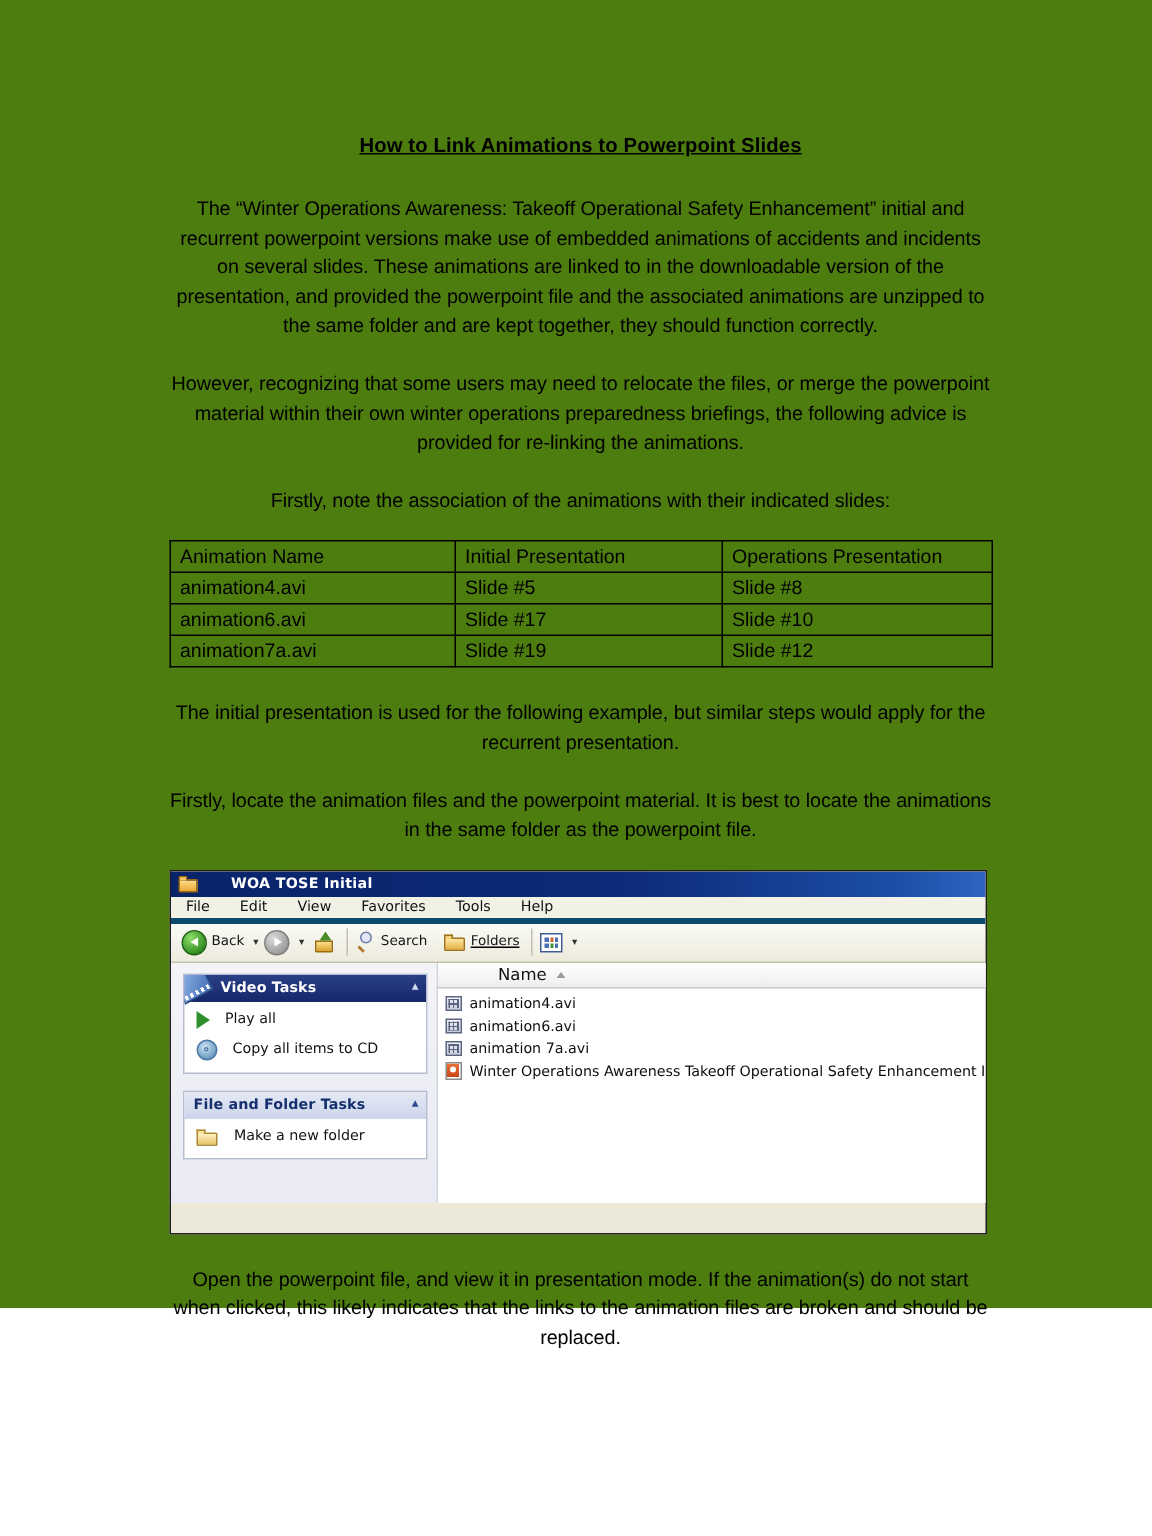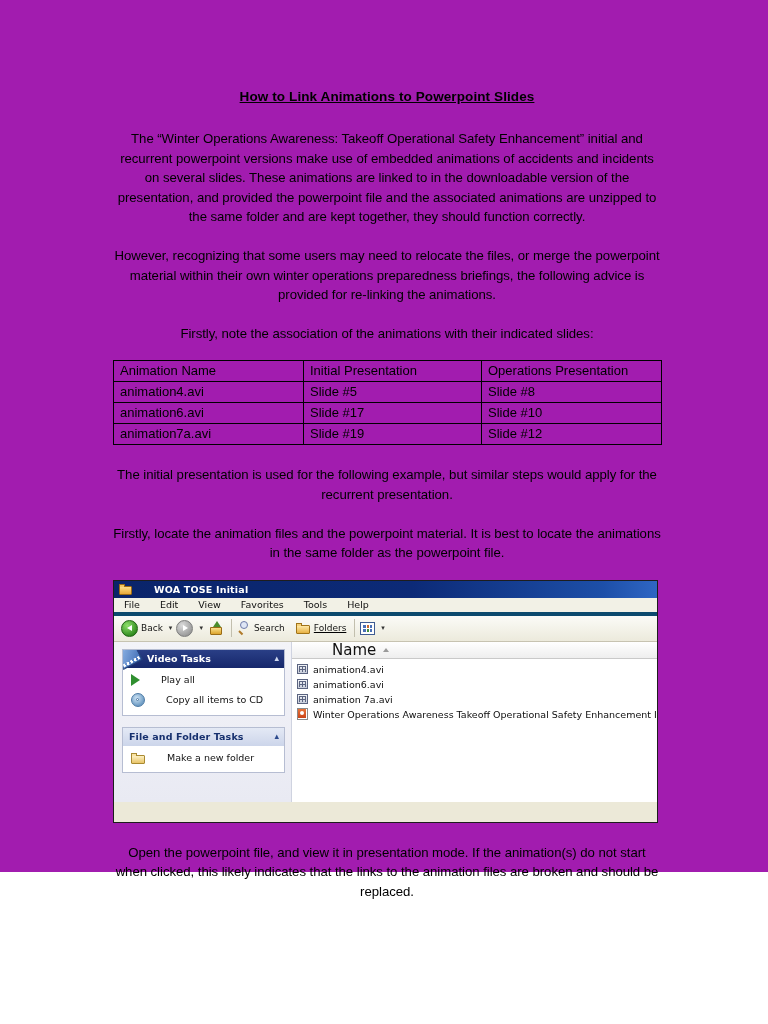--- a/index.html
+++ b/index.html
@@ -14,21 +14,21 @@
     font-family: "Liberation Sans", sans-serif;
     color: #000000;
     overflow: hidden;
   }
 
   .page {
     position: absolute;
     left: 0; top: 0;
     width: 768px;
     height: 872px;
-    background: #a21caf;
+    background: #4d7c0f;
   }
 
   .content {
     position: absolute;
     left: 113px;
     top: 88px;
     width: 548px;
   }
 
   .doc-title {
@@ -390,21 +390,21 @@
   .task {
     display: flex;
     align-items: center;
     margin-bottom: 7px;
     white-space: nowrap;
   }
   .task:last-child { margin-bottom: 0; }
   .task .tlabel {
     font-size: 9.5px;
     color: #111111;
-    margin-left: 21px;
+    margin-left: 10px;
   }
   .play-icon {
     width: 0; height: 0;
     border-top: 6px solid transparent;
     border-bottom: 6px solid transparent;
     border-left: 9px solid #2f8f2f;
     flex: none;
   }
   .cd-icon {
     width: 12px; height: 12px;
@@ -456,21 +456,21 @@
   .col-header {
     height: 17px;
     background: linear-gradient(to bottom,#ffffff,#eeeeee);
     border-bottom: 1px solid #c9c9c9;
     display: flex;
     align-items: center;
     padding-left: 4px;
     box-sizing: border-box;
   }
   .col-header .cname {
-    font-size: 15px;
+    font-size: 11px;
     color: #111111;
     padding-left: 36px;
   }
   .sort-arrow {
     margin-left: 7px;
     width: 0; height: 0;
     border-left: 3.5px solid transparent;
     border-right: 3.5px solid transparent;
     border-bottom: 4px solid #9a9a9a;
   }

